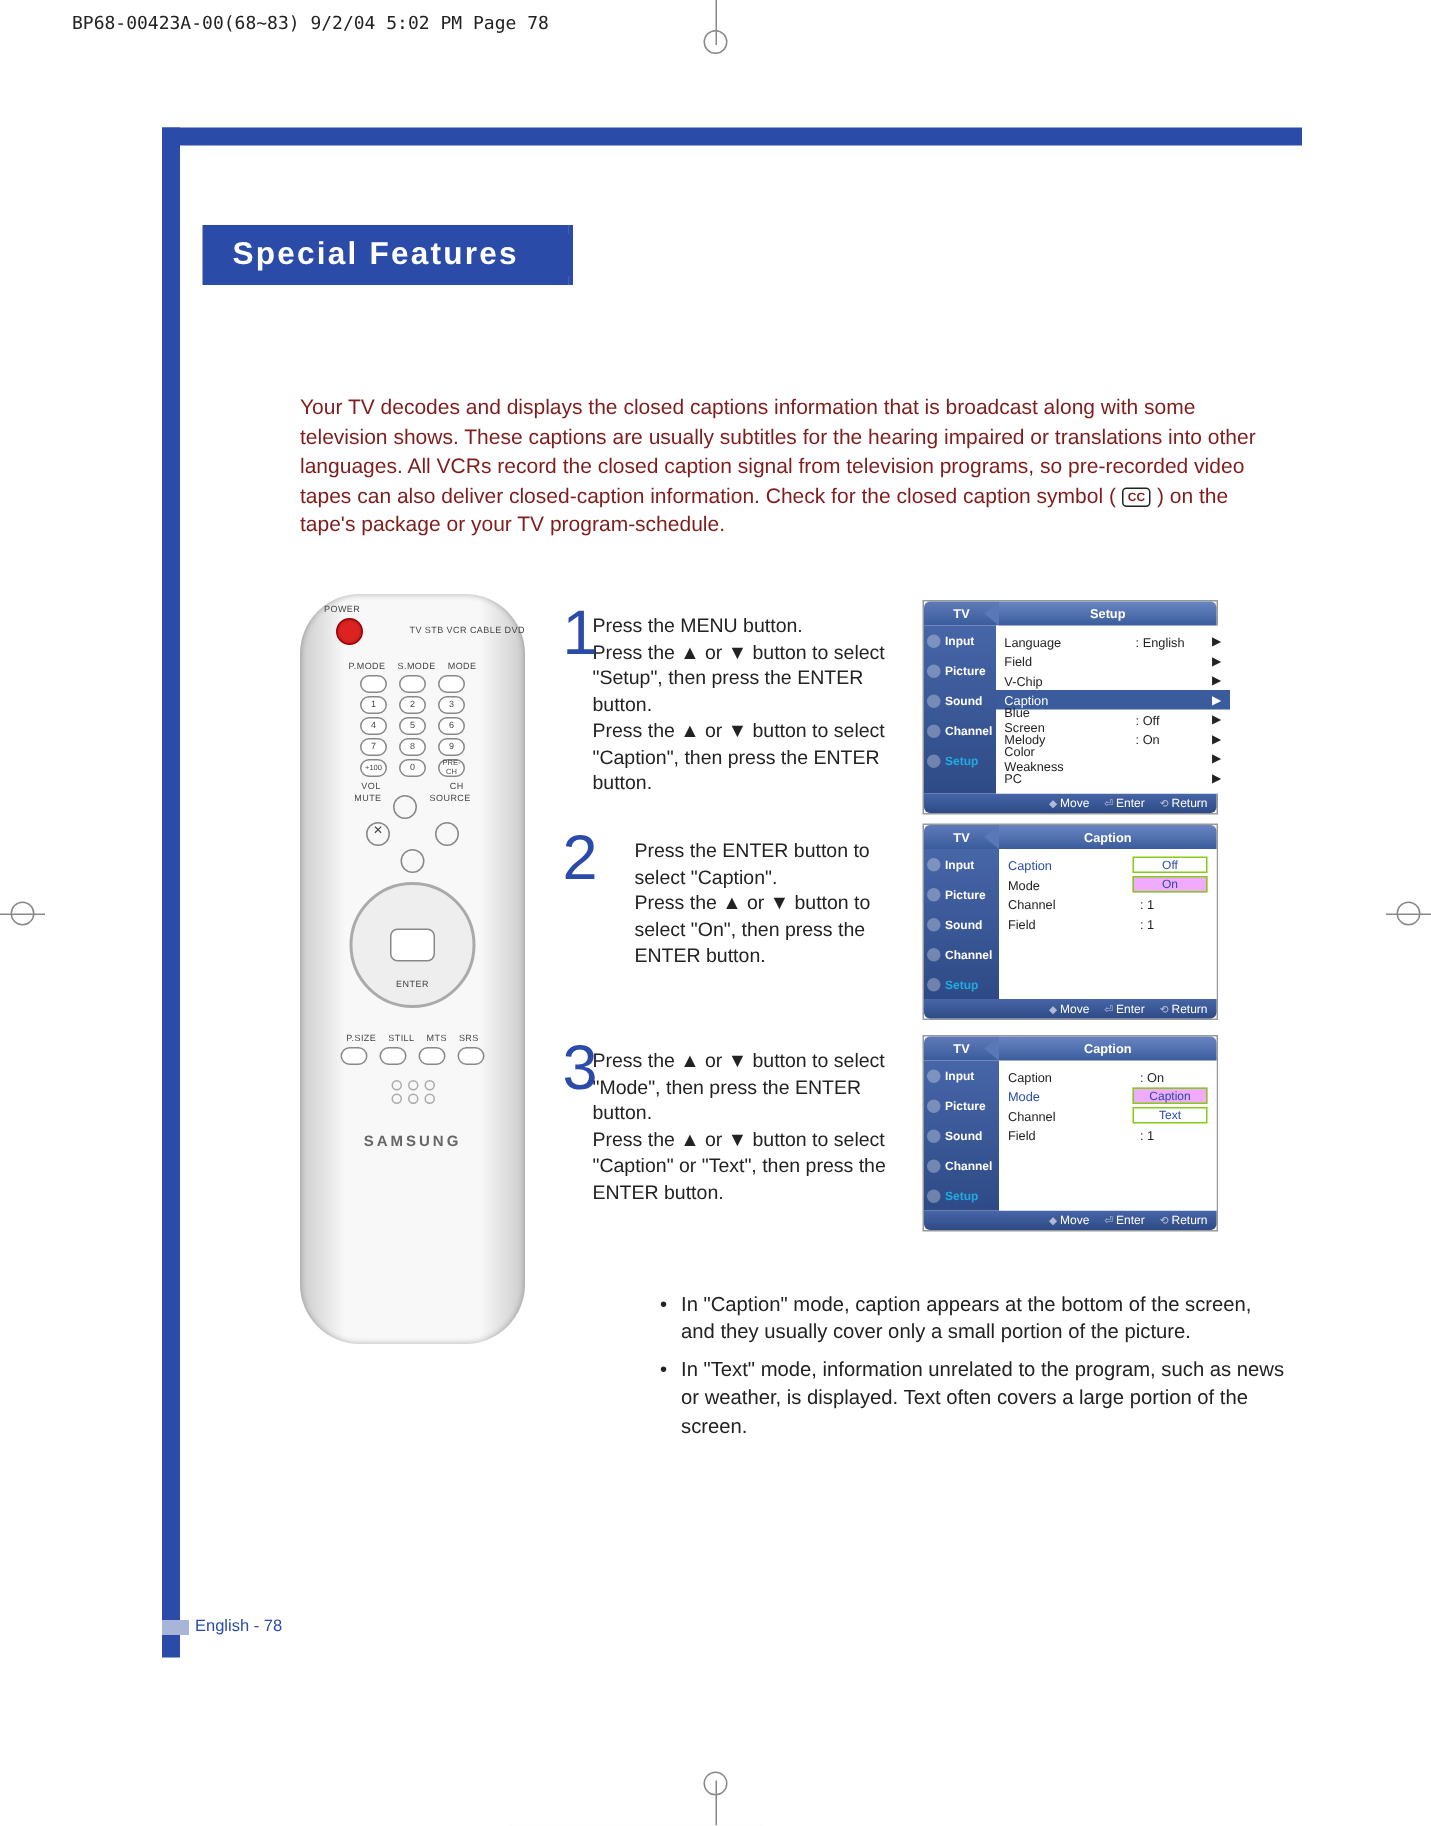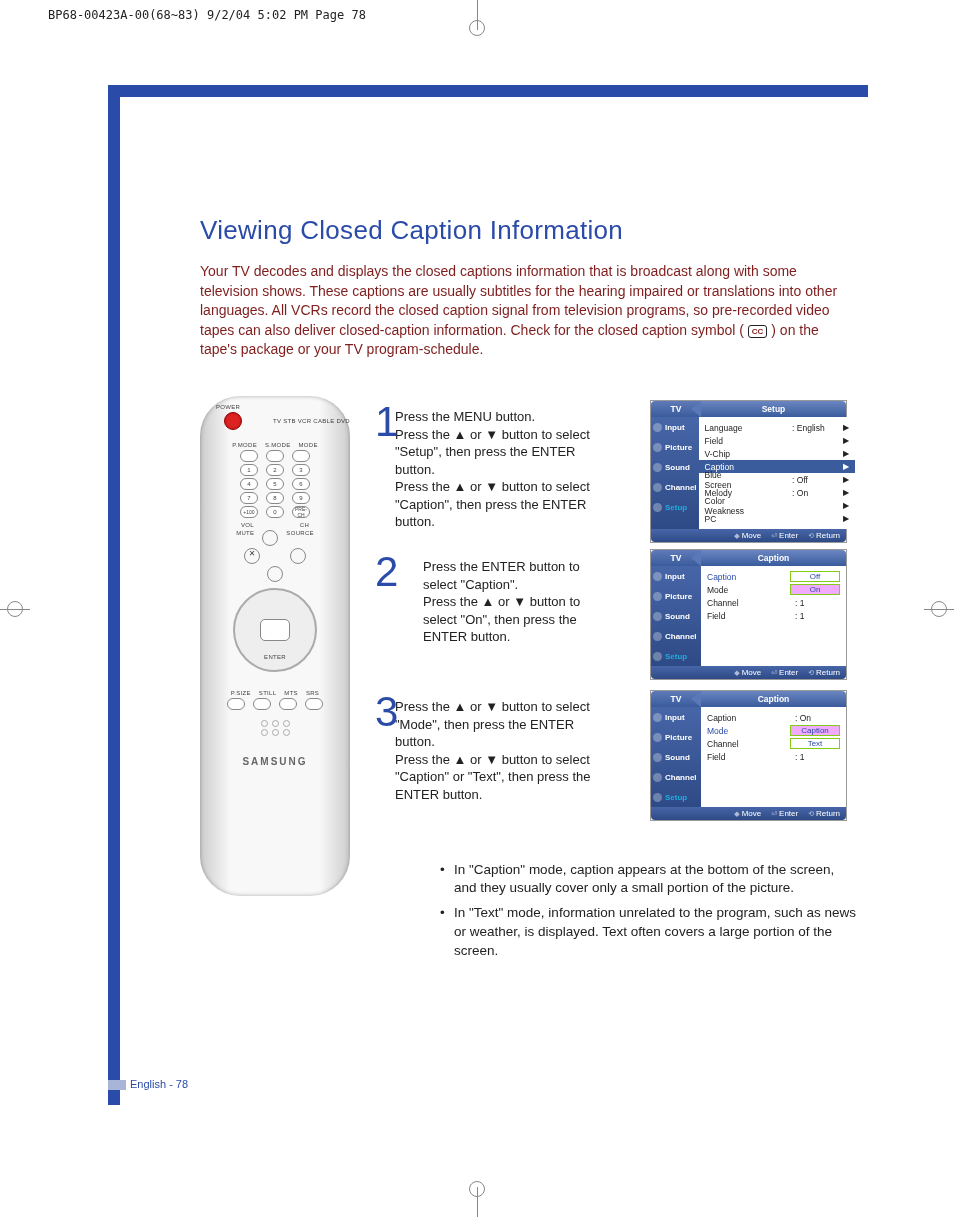--- a/index.html
+++ b/index.html
@@ -176,21 +176,21 @@
     color: #2a4ba8;
     font-weight: 300;
     font-family: "Arial Narrow", Arial, sans-serif;
   }
   .step-1 { top: 408px; }
   .step-2 { top: 558px; }
   .step-3 { top: 698px; }
 
   .osd {
     position: absolute;
-    left: 650px;
+    left: 615px;
     width: 195px;
     background: #fff;
     border: 1px solid #999;
     font-size: 8.5px;
   }
   .osd-1 { top: 400px; }
   .osd-2 { top: 549px; }
   .osd-3 { top: 690px; }
   .osd-header {
     display:flex;
@@ -301,22 +301,22 @@
   <div class="header-line">BP68-00423A-00(68~83)  9/2/04  5:02 PM  Page 78</div>
 
   <div class="crop-top"></div>
   <div class="crop-bottom"></div>
   <div class="crop-side left"></div>
   <div class="crop-side right"></div>
 
   <div class="blue-border-top"></div>
   <div class="blue-border"></div>
 
-
-  <div class="main-title">Viewing Closed Caption Information</div>
+  <div class="section-title-box">Special Features</div>
+
 
   <div class="intro">
     <span>Your TV decodes and displays the closed captions information that is broadcast along with some television shows. These captions are usually subtitles for the hearing impaired or translations into other languages. All VCRs record the closed caption signal from television programs, so pre-recorded video tapes can also deliver closed-caption information. Check for the closed caption symbol (</span>
     <span class="cc-badge">CC</span>
     <span>) on the tape's package or your TV program-schedule.</span>
   </div>
 
   <div class="remote">
     <div class="lbl" style="text-align:left;padding-left:16px;">POWER</div>
     <div style="display:flex;align-items:center;gap:6px;justify-content:center;">

